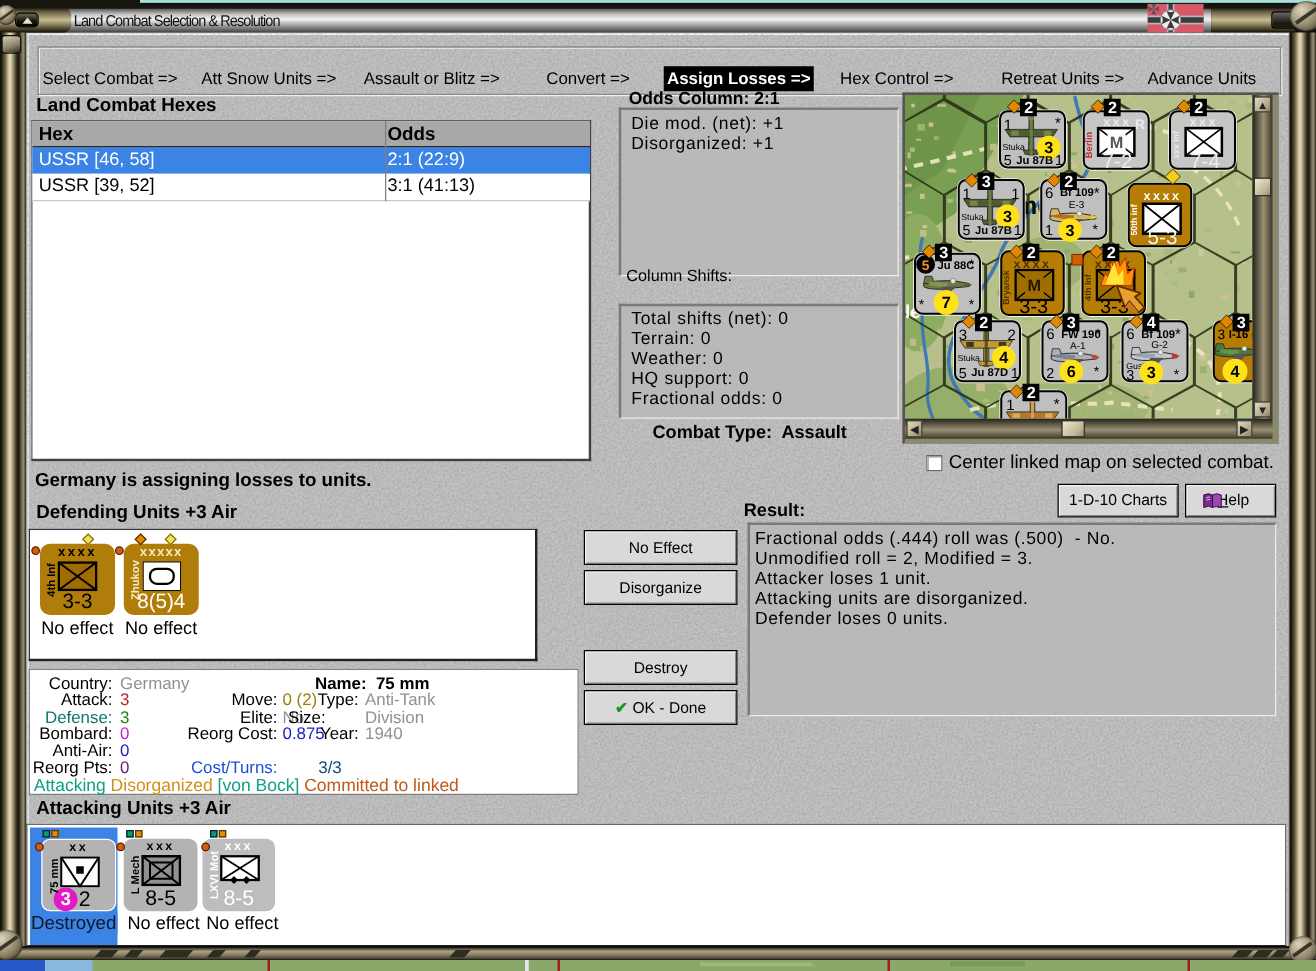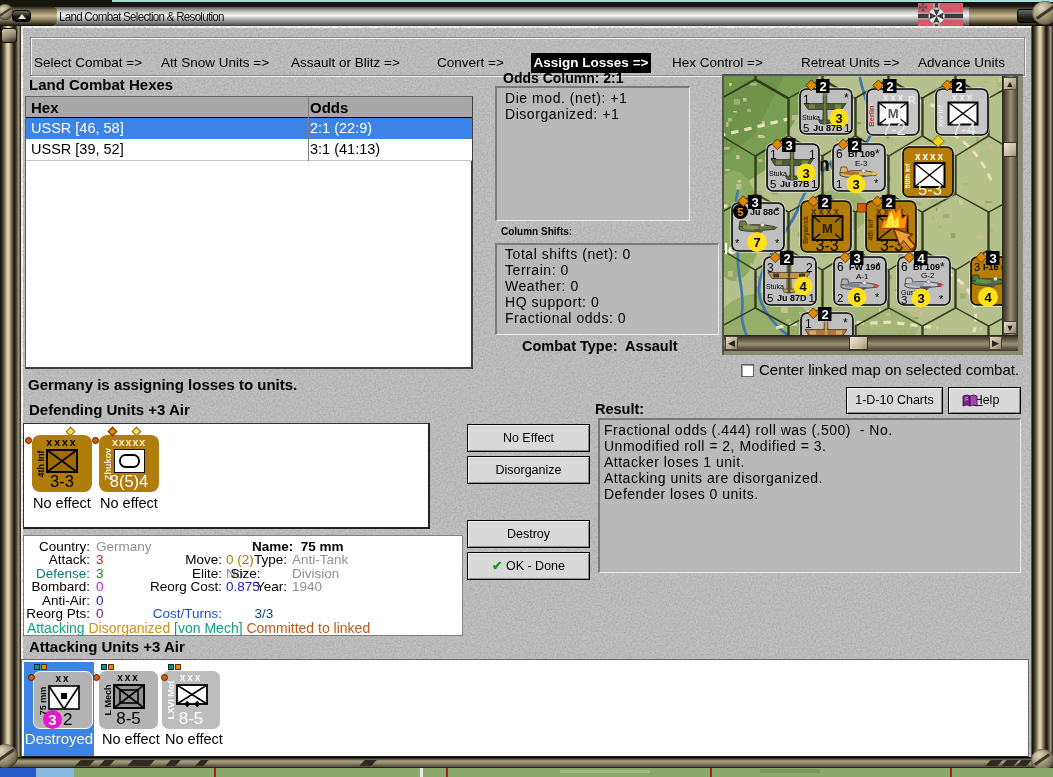--- a/index.html
+++ b/index.html
@@ -36,22 +36,22 @@
 #lch{left:7px;top:49px;font-size:15px;font-weight:bold}
 #tbl{left:3px;top:69px;width:448px;height:273px;background:#fff;border:1px solid #606060;border-bottom:2px solid #404040;border-right:2px solid #404040}
 #thead{left:0;top:0;width:446px;height:21px;background:#a8a8a8;border-bottom:1px solid #000;font-size:15px;font-weight:bold}
 #tr1{left:0;top:21px;width:446px;height:21px;background:#3c83e6;color:#fff;font-size:14.5px}
 #tr2{left:0;top:42px;width:446px;height:22px;background:#fff;color:#000;font-size:14.5px;border-bottom:1px solid #c8c8c8}
 .c1{position:absolute;left:5px;top:2px}
 .c2{position:absolute;left:284px;top:2px}
 #tbl .vline{position:absolute;left:282px;top:0;width:1px;height:64px;background:#808080}
 
 #oddslbl{left:481px;top:43px;font-size:14px;font-weight:bold}
-#oddsbox{left:473px;top:59px;width:195px;height:135px;background:#b9b9b9;border-top:2px solid #7a7a7a;border-left:2px solid #7a7a7a;border-right:1px solid #ececec;border-bottom:1px solid #ececec;font-size:14px;letter-spacing:0.55px}
-#shiftlbl{left:479px;top:199px;font-size:10px;font-weight:bold}
+#oddsbox{left:473px;top:59px;width:224px;height:135px;background:#b9b9b9;border-top:2px solid #7a7a7a;border-left:2px solid #7a7a7a;border-right:1px solid #ececec;border-bottom:1px solid #ececec;font-size:14px;letter-spacing:0.55px}
+#shiftlbl{left:479px;top:186px;font-size:13px;font-weight:normal}
 #shiftbox{left:473px;top:216px;width:224px;height:92px;background:#b9b9b9;border-top:2px solid #7a7a7a;border-left:2px solid #7a7a7a;border-right:1px solid #ececec;border-bottom:1px solid #ececec;font-size:14px;letter-spacing:0.55px}
 .bl{position:absolute;left:8px}
 #ctlbl{left:500px;top:311px;font-size:14.5px;font-weight:bold}
 
 #mapw{left:700px;top:47px;width:301px;height:281px;border:1px solid #888;border-top:2px solid #555;border-left:2px solid #555;background:#8a8a6a}
 #mapc{left:0px;top:0px;width:278px;height:259px;overflow:hidden}
 #vsb{left:278px;top:0;width:16px;height:259px;background:linear-gradient(90deg,#26241a,#77705a 40%,#9a9076 55%,#3c3828)}
 #hsb{left:0;top:259px;width:294px;height:16px;background:linear-gradient(#26241a,#77705a 40%,#9a9076 55%,#3c3828)}
 .sbtn{position:absolute;width:14px;height:13px;background:linear-gradient(135deg,#e4dcc0,#b0a685 70%,#857c60);border:1px solid #444;font-size:9px;color:#222;text-align:center;line-height:12px}
 .sthumb{position:absolute;background:linear-gradient(135deg,#efe9d2,#c0b695 70%,#958c6e);border:1px solid #333}
@@ -729,21 +729,21 @@
         <span class="abs" style="left:100px;top:43px;width:98px;text-align:right;color:#000;">Reorg Cost:</span>
         <span class="abs" style="left:202px;top:43px;width:50px;text-align:left;color:#2020c0;">0.875</span>
         <span class="abs" style="left:180px;top:43px;width:83px;text-align:right;color:#000;">Year:</span>
         <span class="abs" style="left:268px;top:43px;width:90px;text-align:left;color:#909090;">1940</span>
         <span class="abs" style="left:0px;top:57px;width:66px;text-align:right;color:#000;">Anti-Air:</span>
         <span class="abs" style="left:72px;top:57px;width:30px;text-align:left;color:#2020c0;">0</span>
         <span class="abs" style="left:0px;top:70px;width:66px;text-align:right;color:#000;">Reorg Pts:</span>
         <span class="abs" style="left:72px;top:70px;width:30px;text-align:left;color:#702070;">0</span>
         <span class="abs" style="left:100px;top:70px;width:98px;text-align:right;color:#1d4ed8;">Cost/Turns:</span>
         <span class="abs" style="left:210px;top:70px;width:60px;text-align:center;color:#0c4a6e;">3/3</span>
-        <span class="abs" style="left:3px;top:84px;font-size:14px"><span style="color:#10a080">Attacking</span> <span style="color:#d09018">Disorganized</span> <span style="color:#10a080">[von Mech]</span> <span style="color:#c05818">Committed to linked</span></span>
+        <span class="abs" style="left:3px;top:84px;font-size:14px"><span style="color:#10a080">Attacking</span> <span style="color:#d09018">Disorganized</span> <span style="color:#10a080">[von Bock]</span> <span style="color:#c05818">Committed to linked</span></span>
       </div>
     <div class="abs" id="aulbl">Attacking Units +3 Air</div>
     <div class="abs" id="aupanel">
 <div class="abs" style="left:2px;top:2px;width:70px;height:85px;background:#3c83e6"></div>
 <div class="abs" style="left:11px;top:11px;width:60px;height:58px;background:#b3b3b3;border-radius:7px;border:1.5px solid #fff">
   <div class="abs" style="left:0;top:1px;width:100%;text-align:center;font-size:10px;font-weight:bold;letter-spacing:2px">xx</div>
   <svg class="abs" style="left:14px;top:13px" width="32" height="25" viewBox="0 0 32 25">
             <rect x="1" y="1" width="30" height="23" fill="#fbfdff" stroke="#000" stroke-width="1.6"></rect>
             <path d="M1 1 L16 24 L31 1" fill="none" stroke="#000" stroke-width="1.6"></path>
             <rect x="13" y="8" width="6" height="6" fill="#000"></rect>
@@ -765,21 +765,21 @@
 <div class="abs" style="left:140px;top:11px;width:58px;height:58px;background:#bdbdbd;border-radius:7px">
   <div class="abs" style="left:0;top:1px;width:100%;text-align:center;font-size:10px;font-weight:bold;letter-spacing:2px;color:#fff">xxx</div>
   <svg class="abs" style="left:14px;top:13px" width="32" height="25" viewBox="0 0 32 25">
             <rect x="1" y="1" width="30" height="19" fill="#fff" stroke="#000" stroke-width="1.8"></rect>
             <path d="M1 1 L31 20 M31 1 L1 20" stroke="#000" stroke-width="1.5"></path>
             <path d="M8 20 l3.2 3.2 l3.2 -3.2 l-3.2 -3.2 Z M18 20 l3.2 3.2 l3.2 -3.2 l-3.2 -3.2 Z" fill="#000"></path>
           </svg>
   <div class="abs" style="left:0;top:38px;width:100%;text-align:center;font-size:17px;color:#fff">8-5</div>
   <div class="abs" style="left:-13px;top:24px;width:44px;text-align:center;transform:rotate(-90deg);font-size:9px;font-weight:bold;color:#fff;white-space:nowrap">LXVI Mot</div>
 </div>
-<div class="abs" style="left:2px;top:70px;width:70px;height:26px;background:#3c83e6;color:#fef9c3;font-size:15px;text-align:center;line-height:18px">Destroyed</div>
+<div class="abs" style="left:2px;top:70px;width:70px;height:26px;background:#3c83e6;color:#0f172a;font-size:15px;text-align:center;line-height:18px">Destroyed</div>
 <div class="abs" style="left:80px;top:71px;font-size:14.5px">No effect</div>
 <div class="abs" style="left:143px;top:71px;font-size:14.5px">No effect</div>
 <div class="abs" style="left:12px;top:4px;width:6px;height:6px;background:#0e9a60;border:1px solid #024"></div>
 <div class="abs" style="left:19px;top:4px;width:6px;height:6px;background:#e09000;border:1px solid #603000"></div>
 <div class="abs" style="left:79px;top:4px;width:6px;height:6px;background:#0e9a60;border:1px solid #024"></div>
 <div class="abs" style="left:86px;top:4px;width:6px;height:6px;background:#e09000;border:1px solid #603000"></div>
 <div class="abs" style="left:146px;top:4px;width:6px;height:6px;background:#0e9a60;border:1px solid #024"></div>
 <div class="abs" style="left:153px;top:4px;width:6px;height:6px;background:#e09000;border:1px solid #603000"></div>
 <div class="abs" style="left:6px;top:14px;width:7px;height:7px;background:#d06010;border-radius:50%;border:1px solid #601800"></div>
 <div class="abs" style="left:71px;top:14px;width:7px;height:7px;background:#d06010;border-radius:50%;border:1px solid #601800"></div>

